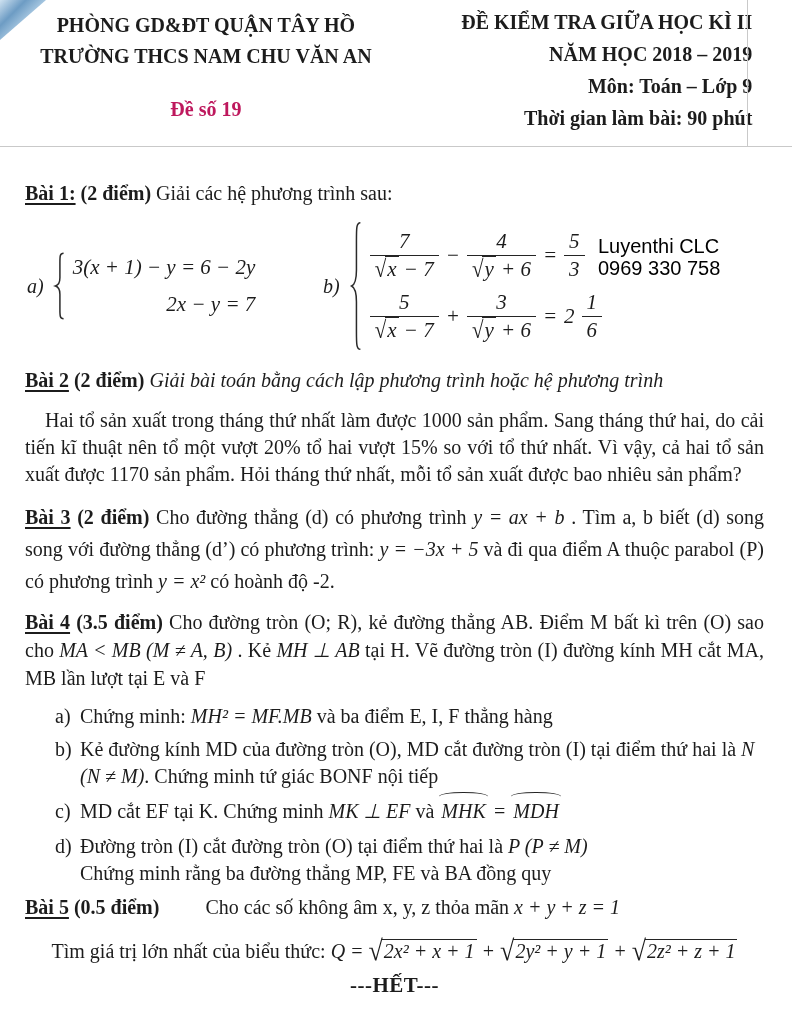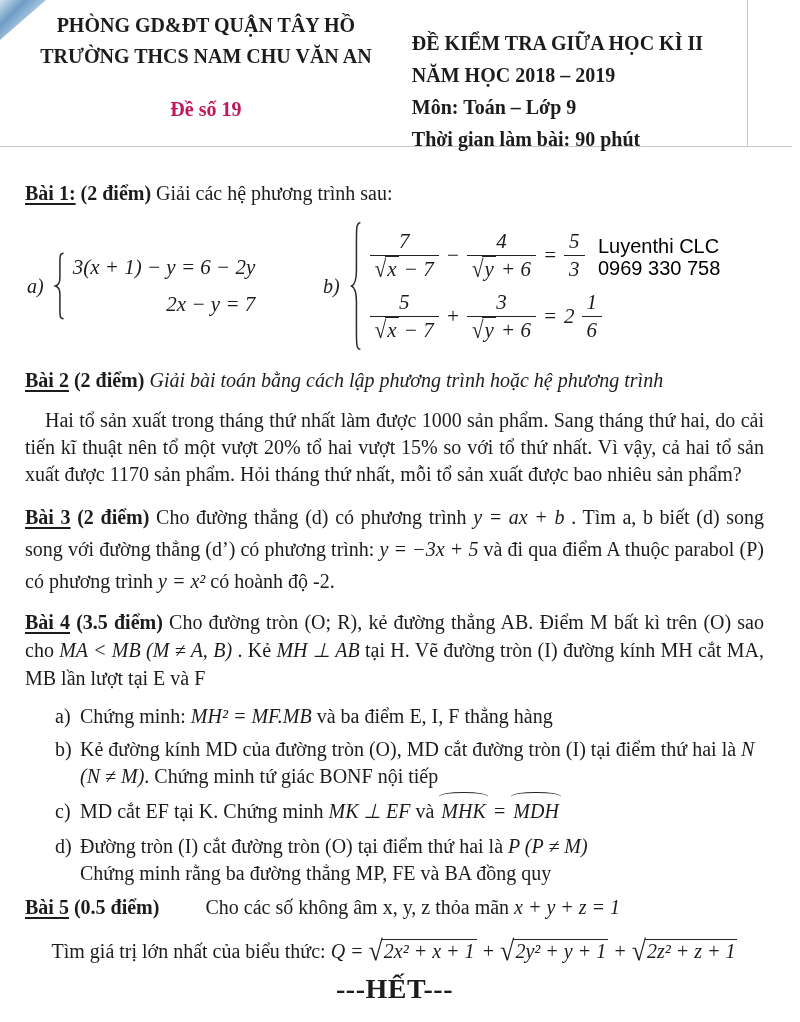--- a/index.html
+++ b/index.html
@@ -12,21 +12,21 @@
   .ribbon {
     position:absolute; left:0; top:0; width:46px; height:40px; z-index:5;
     clip-path:polygon(0 0, 100% 0, 0 100%);
     background:linear-gradient(135deg,#cfe2f1 0%,#6d9cc4 30%,#a9c9e2 55%,#eaf3fa 85%,#ffffff 100%);
   }
   
   .header { position:relative; height:146px; border-bottom:1.5px solid #c9c9c9; display:flex; }
   .h-left { width:52%; padding-top:10px; text-align:center; }
   .h-left .line { font-weight:bold; font-size:20px; line-height:31px; }
   .exam-code { margin-top:26px; font-weight:bold; font-size:20px; color:#be185d; }
-  .h-right { width:43%; padding-top:27px; text-align:left;font-family:Liberation Serif, serif; }
+  .h-right { width:43%; padding-top:6px; text-align:right;font-family:Liberation Serif, serif; }
   .h-right .line { font-weight:bold; font-size:20px; line-height:32px; }
   .v-rule { position:absolute; right:44px; top:0; bottom:0; width:1px; background:#c9c9c9; }
 
   main { padding:0 28px 0 25px; }
   .bold { font-weight:bold; }
   .u { text-decoration:underline; text-underline-offset:3px; text-decoration-thickness:1.5px; }
   .it { font-style:italic; }
   .m { font-style:italic; }
 
   .p1-head { margin:35px 0 0 0; }
@@ -64,21 +64,21 @@
   .arc::before {
     content:""; position:absolute; left:0; right:0; top:-4px; height:8px;
     border-top:1.8px solid #242424; border-radius:50% 50% 0 0;
   }
 
   .p5 { margin:9px 0 0 0; }
   .p5 .gap { display:inline-block; width:46px; }
   .p5-line2 { margin:16px 0 0 0; white-space:nowrap;text-align:center; }
   .sqr { white-space:nowrap; font-style:italic; }
   .sqr .rt { font-size:1.3em; transform:scaleY(1.1) translateY(1px); }
-  .footer { margin-top:8px; text-align:center; font-weight:bold; font-size:28px; letter-spacing:0.5px; }
+  .footer { margin-top:8px; text-align:center; font-weight:bold; font-size:21px; letter-spacing:0.5px; }
 </style>
 </head>
 <body>
 
 <div class="page">
   <div class="ribbon"></div>
 
   <div class="header">
     <div class="h-left">
       <div class="line">PHÒNG GD&amp;ĐT QUẬN TÂY HỒ</div>

